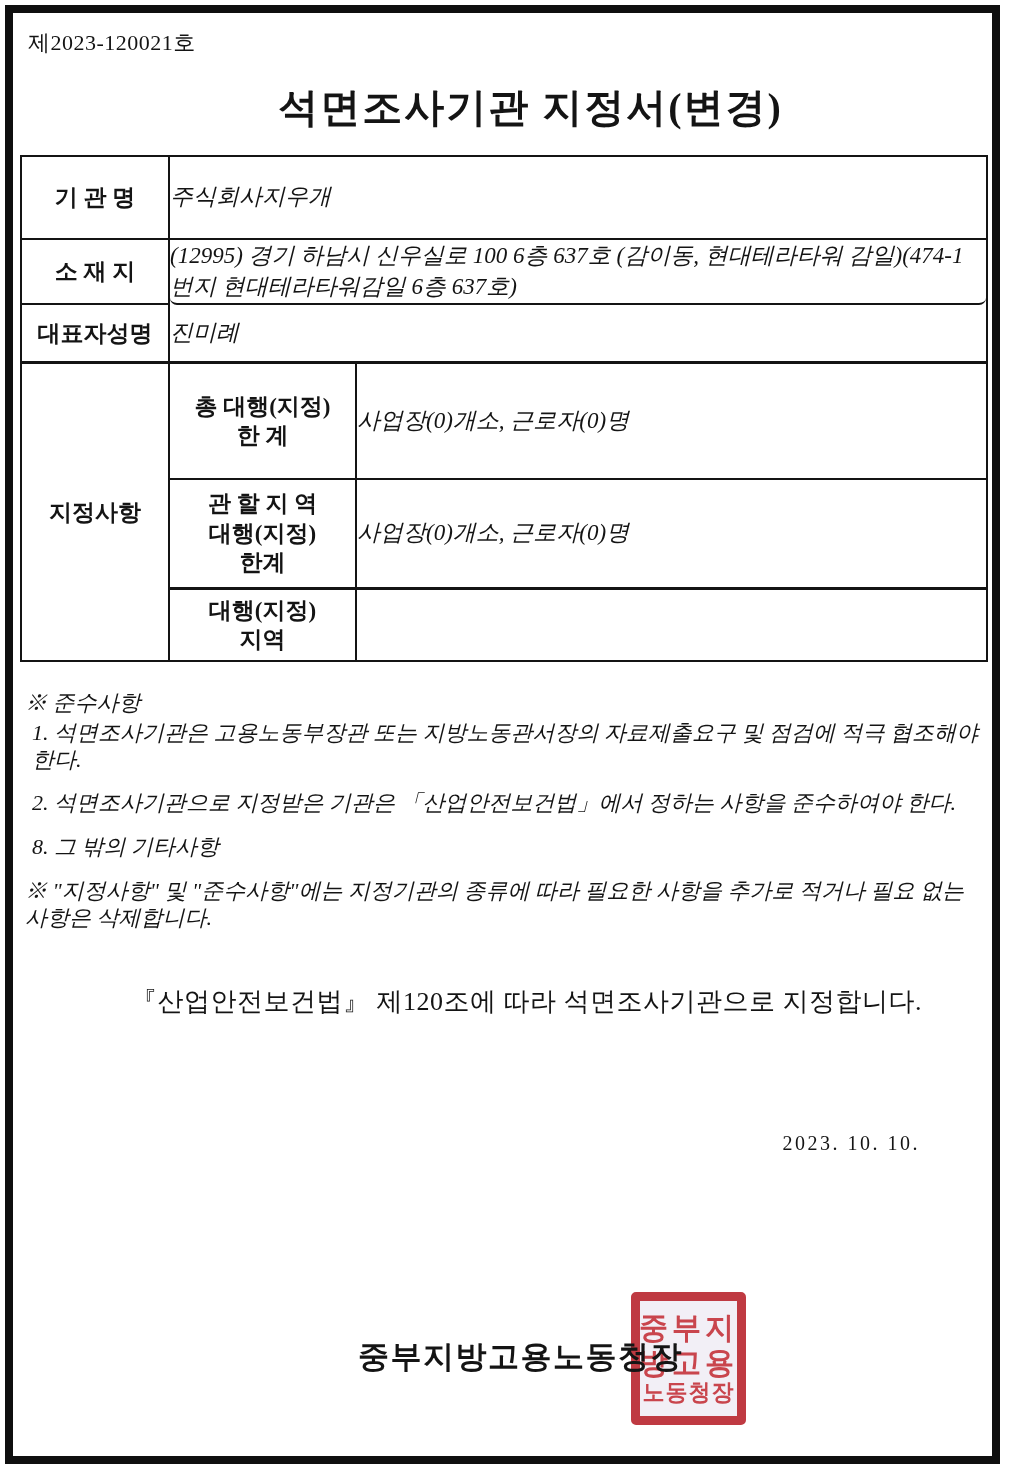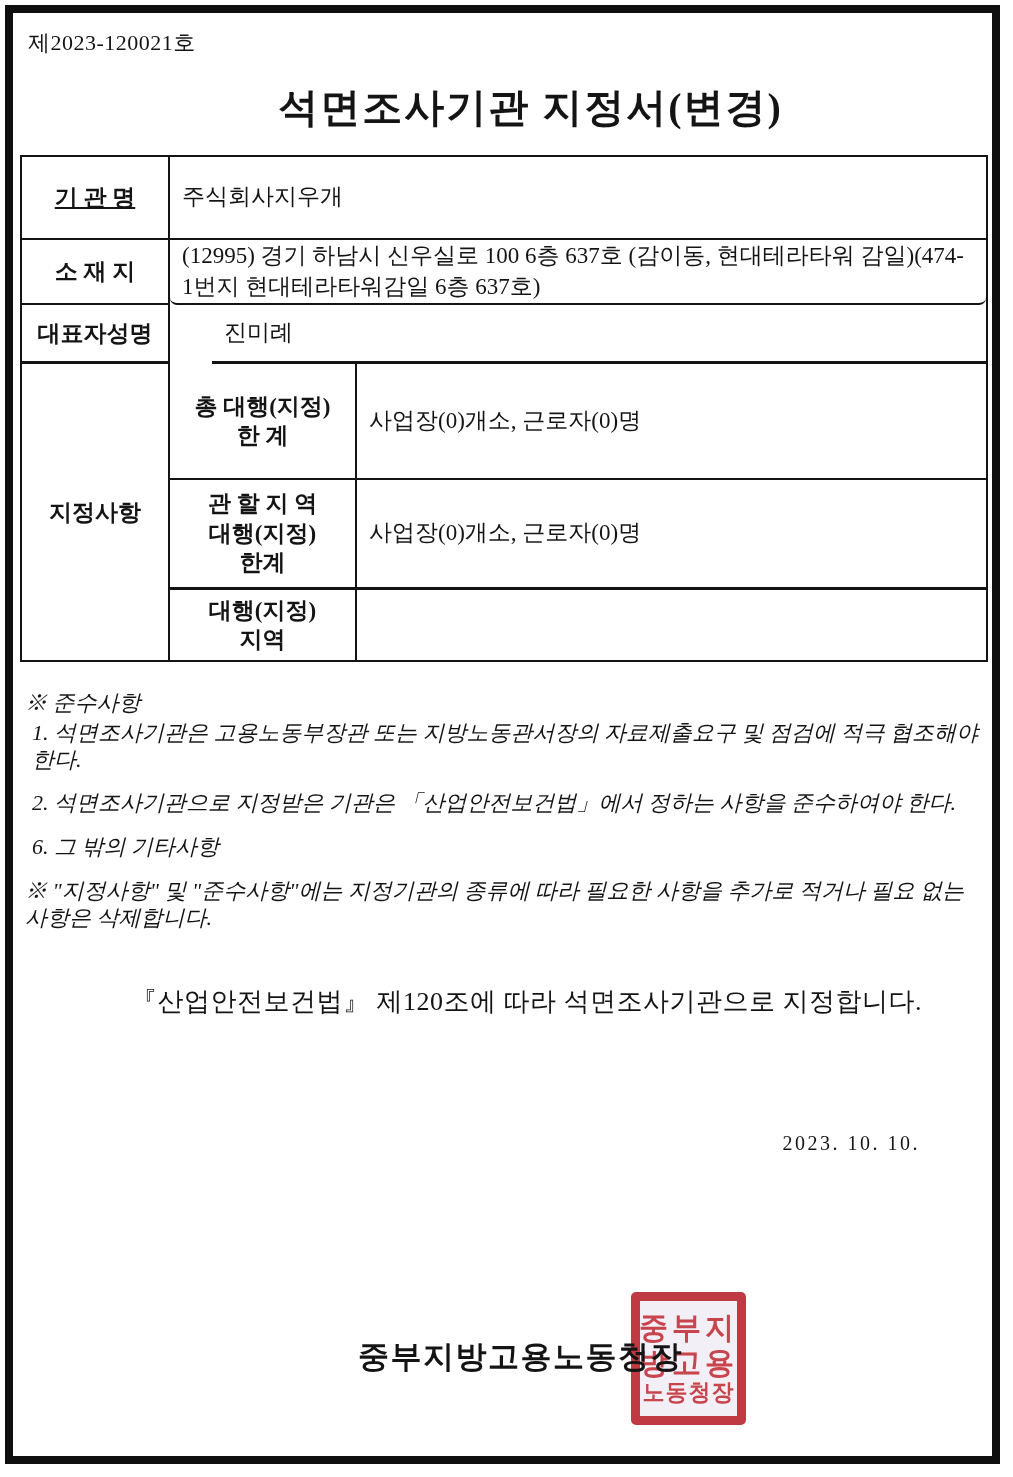--- a/index.html
+++ b/index.html
@@ -55,42 +55,43 @@
     display: flex;
     align-items: center;
   }
   .cell.label {
     justify-content: center;
     font-weight: bold;
     font-size: 23px;
     text-align: center;
   }
   .cell.value {
-    padding: 4px 12px;
+    padding: 4px 0;
     font-size: 23px;
     line-height: 1.32;
+    font-style: italic;
   }
   .cell.sublabel {
     justify-content: center;
     font-weight: bold;
     font-size: 23px;
     text-align: center;
     flex-direction: column;
     line-height: 1.28;
   }
   .edge-r { border-right: none; }
   .edge-b { border-bottom: none; }
   .thickline { border-bottom-width: 3px; }
 
-  .r1c1 { grid-column: 1; grid-row: 1; text-decoration: underline; }
+  .r1c1 { grid-column: 1; grid-row: 1; }
   .r1cv { grid-column: 2 / 4; grid-row: 1; }
   .r2c1 { grid-column: 1; grid-row: 2; }
   .r2cv { grid-column: 2 / 4; grid-row: 2; border-radius: 7px; }
   .r3c1 { grid-column: 1; grid-row: 3; }
-  .r3cv { grid-column: 2 / 4; grid-row: 3; margin-left: 42px; }
+  .r3cv { grid-column: 2 / 4; grid-row: 3; }
   .desig-label { grid-column: 1; grid-row: 4 / 7; }
   .s1c2 { grid-column: 2; grid-row: 4; }
   .s1c3 { grid-column: 3; grid-row: 4; }
   .s2c2 { grid-column: 2; grid-row: 5; }
   .s2c3 { grid-column: 3; grid-row: 5; }
   .s3c2 { grid-column: 2; grid-row: 6; }
   .s3c3 { grid-column: 3; grid-row: 6; }
 
   
   .notes {
@@ -194,21 +195,21 @@
     <div>대행(지정)</div>
     <div>지역</div>
   </div>
   <div class="cell value s3c3 edge-r edge-b"></div>
 </div>
 
 <div class="notes">
   <div class="note-header">※ 준수사항</div>
   <div class="note-item">1. 석면조사기관은 고용노동부장관 또는 지방노동관서장의 자료제출요구 및 점검에 적극 협조해야 한다.</div>
   <div class="note-item">2. 석면조사기관으로 지정받은 기관은 「산업안전보건법」에서 정하는 사항을 준수하여야 한다.</div>
-  <div class="note-item">6. 그 밖의 기타사항</div>
+  <div class="note-item">8. 그 밖의 기타사항</div>
   <div class="note-footer">※ "지정사항" 및 "준수사항"에는 지정기관의 종류에 따라 필요한 사항을 추가로 적거나 필요 없는 사항은 삭제합니다.</div>
 </div>
 
 <div class="statement">『산업안전보건법』 제120조에 따라 석면조사기관으로 지정합니다.</div>
 
 <div class="issue-date">2023. 10. 10.</div>
 
 <div class="official-seal" aria-label="중부지방고용노동청장 직인">
   <div class="seal-row">중부지</div>
   <div class="seal-row">방고용</div>

